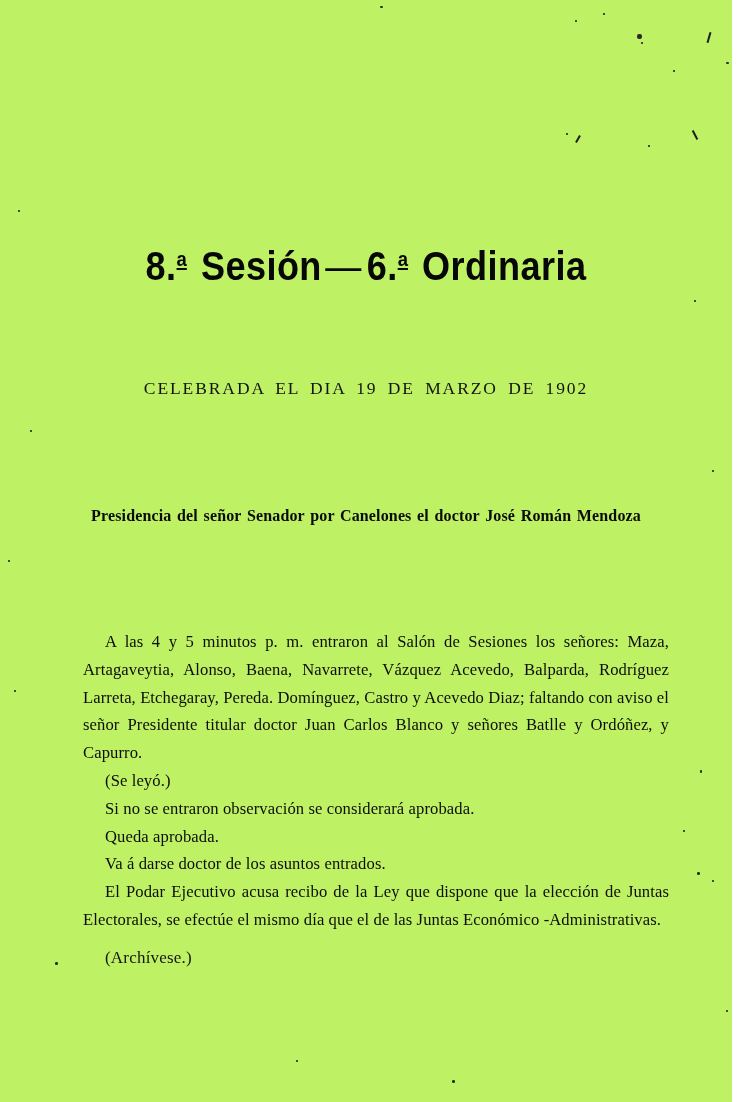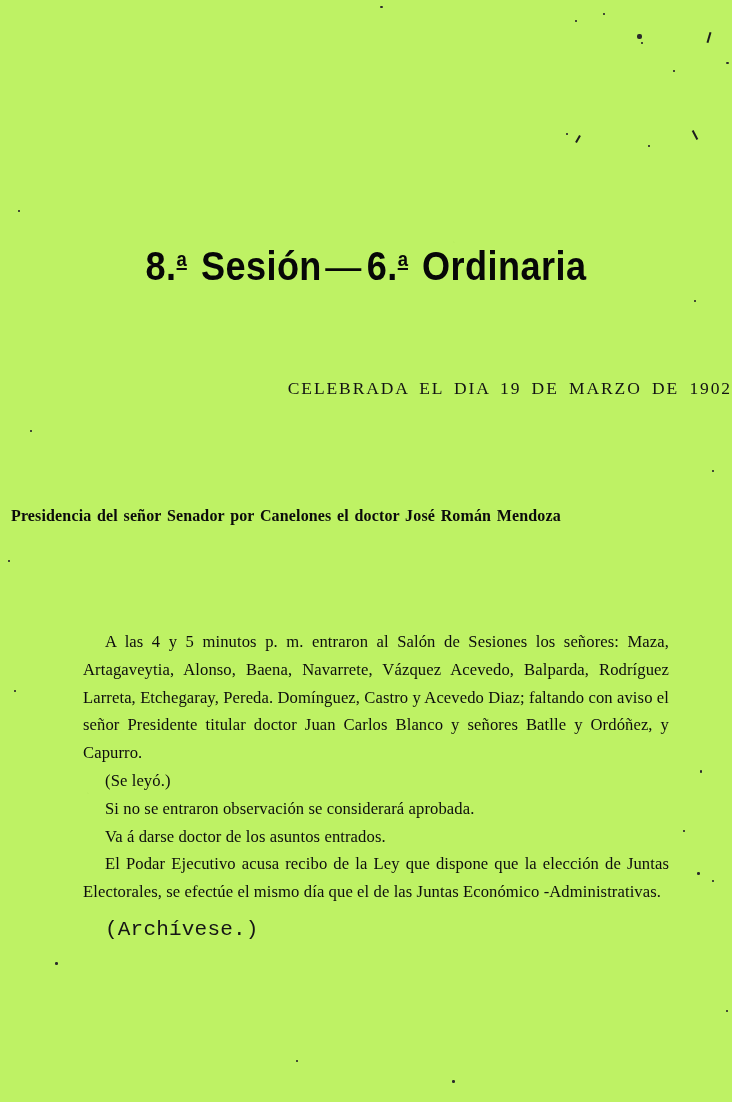--- a/index.html
+++ b/index.html
@@ -67,36 +67,37 @@
     letter-spacing: 2px;
     padding: 0 4px;
   }
   .doc-title .gap { display: inline-block; width: 16px; }
 
   .subtitle-block {
     position: absolute;
     left: 0;
     right: 0;
     top: 378px;
-    text-align: right;
+    text-align: center;
   }
   .doc-subtitle {
     font-family: "Liberation Serif", "DejaVu Serif", serif;
     font-size: 17.5px;
     letter-spacing: 1.9px;
     word-spacing: 4px;
     color: #131313;
     white-space: nowrap;
   }
 
   .presidency-block {
     position: absolute;
     left: 0;
     right: 0;
     top: 506px;
+    text-align: center;
   }
   .presidency {
     font-family: "Liberation Serif", "DejaVu Serif", serif;
     font-weight: bold;
     font-size: 16.5px;
     letter-spacing: 0.15px;
     word-spacing: 1.5px;
     transform: scaleX(0.97);
     transform-origin: center;
     white-space: nowrap;
@@ -124,22 +125,22 @@
     text-align: left;
     text-indent: 22px;
   }
   .para em {
     font-style: italic;
     font-weight: normal;
   }
   .para .emdash { letter-spacing: 0; }
 
   .archive-line {
-    font-family: Liberation Mono, monospace;
-    font-size: 21px;
+    font-family: Liberation Serif, serif;
+    font-size: 17px;
     line-height: 27.8px;
     letter-spacing: 0.2px;
     text-indent: 22px;
     margin: 10px 0 0 0;
     color: #151515;
   }
 
   
   #grain {
     position: absolute;
@@ -202,20 +203,21 @@
   <div id="body-text">
 
     <p class="para indent">A las 4 y 5 minutos p. m. entraron al Salón de Sesiones los señores: Maza, Artagaveytia, Alonso, Baena, Navarrete, Vázquez Acevedo, Balparda, Rodríguez Larreta, Etchegaray, Pereda. Domínguez, Castro y Acevedo Diaz; faltando con aviso el señor Presidente titular doctor Juan Carlos Blanco y señores Batlle y Ordóñez, y Capurro.</p>
 
 
 
     <p class="para single">(Se leyó.)</p>
 
     <p class="para single">Si no se entraron observación se considerará aprobada.</p>
 
+    <p class="para single">Queda aprobada.</p>
 
     <p class="para single">Va á darse doctor de los asuntos entrados.</p>
 
 
     <p class="para indent">El Podar Ejecutivo acusa recibo de la Ley que dispone que la elección de Juntas Electorales, se efectúe el mismo día que el de las Juntas Económico -Administrativas.</p>
 
     <p class="archive-line">(Archívese.)</p>
 
   </div>
 

